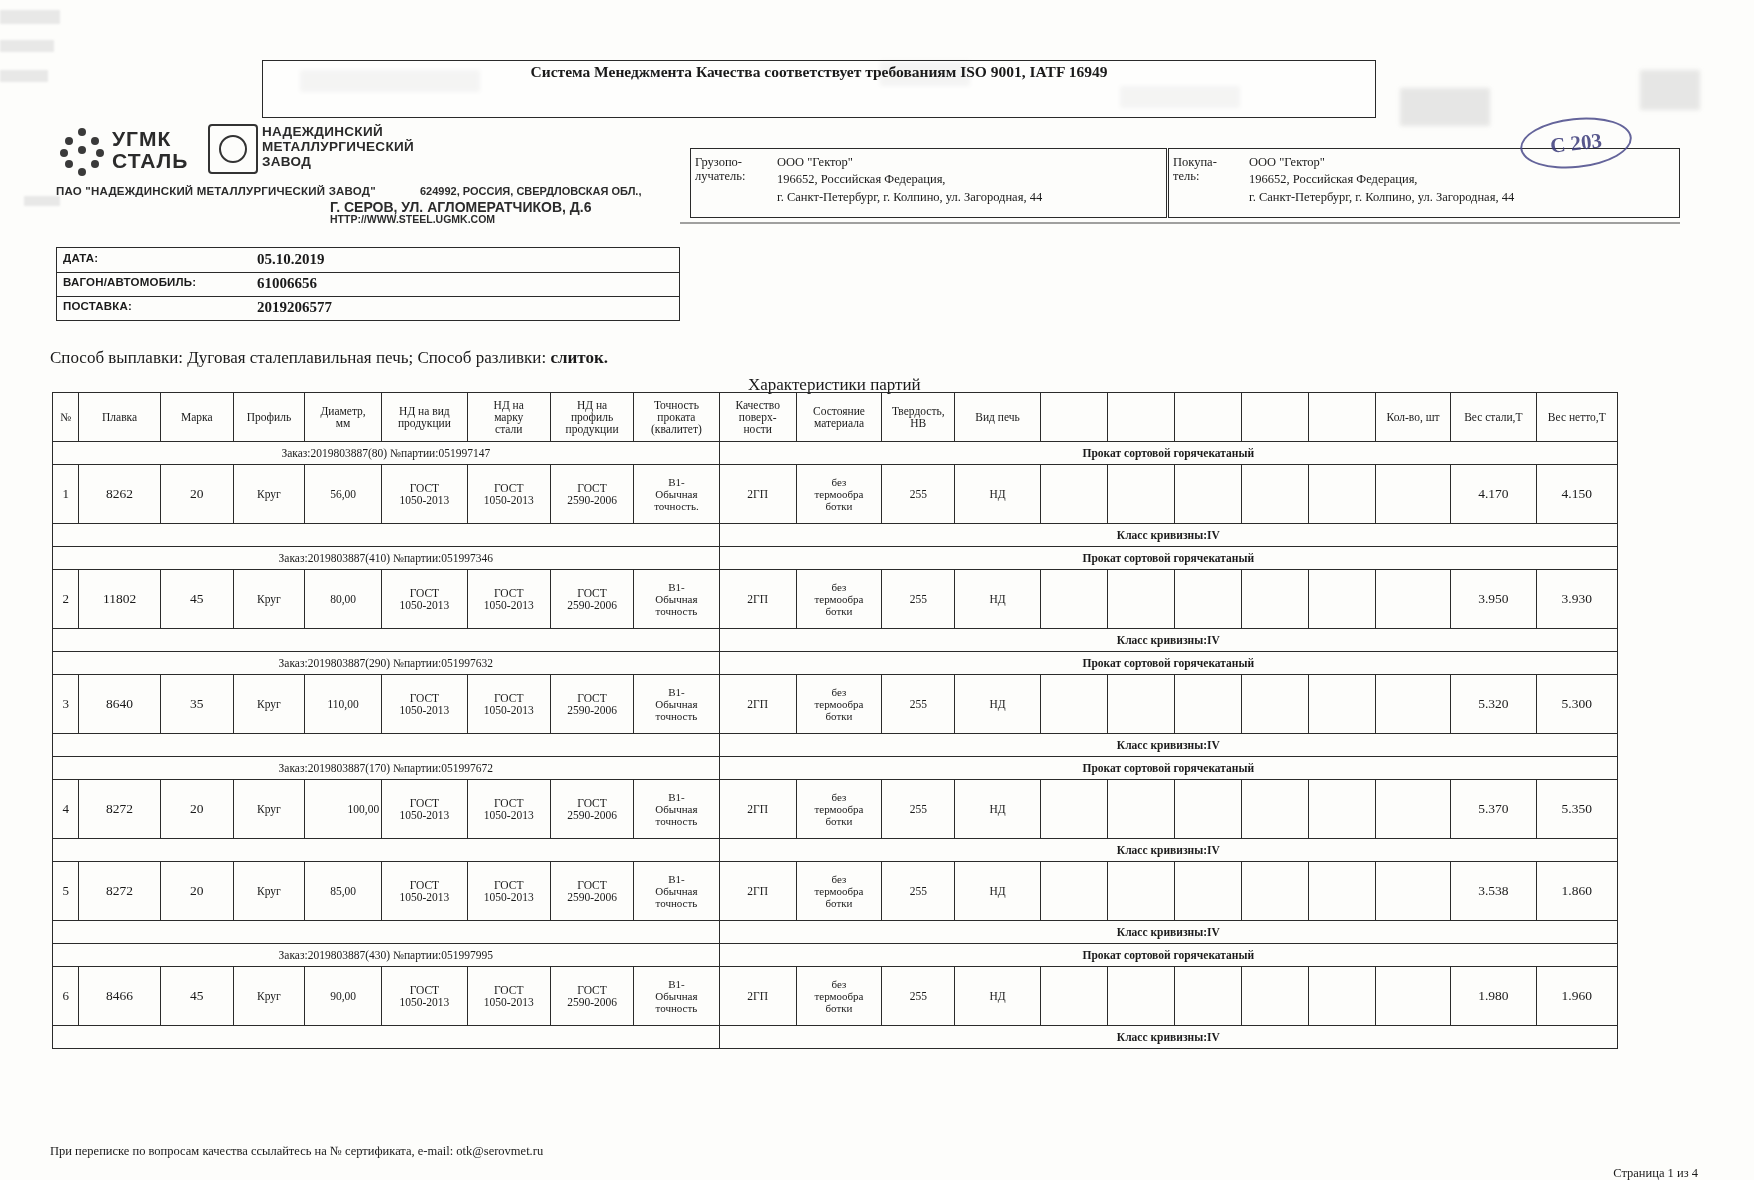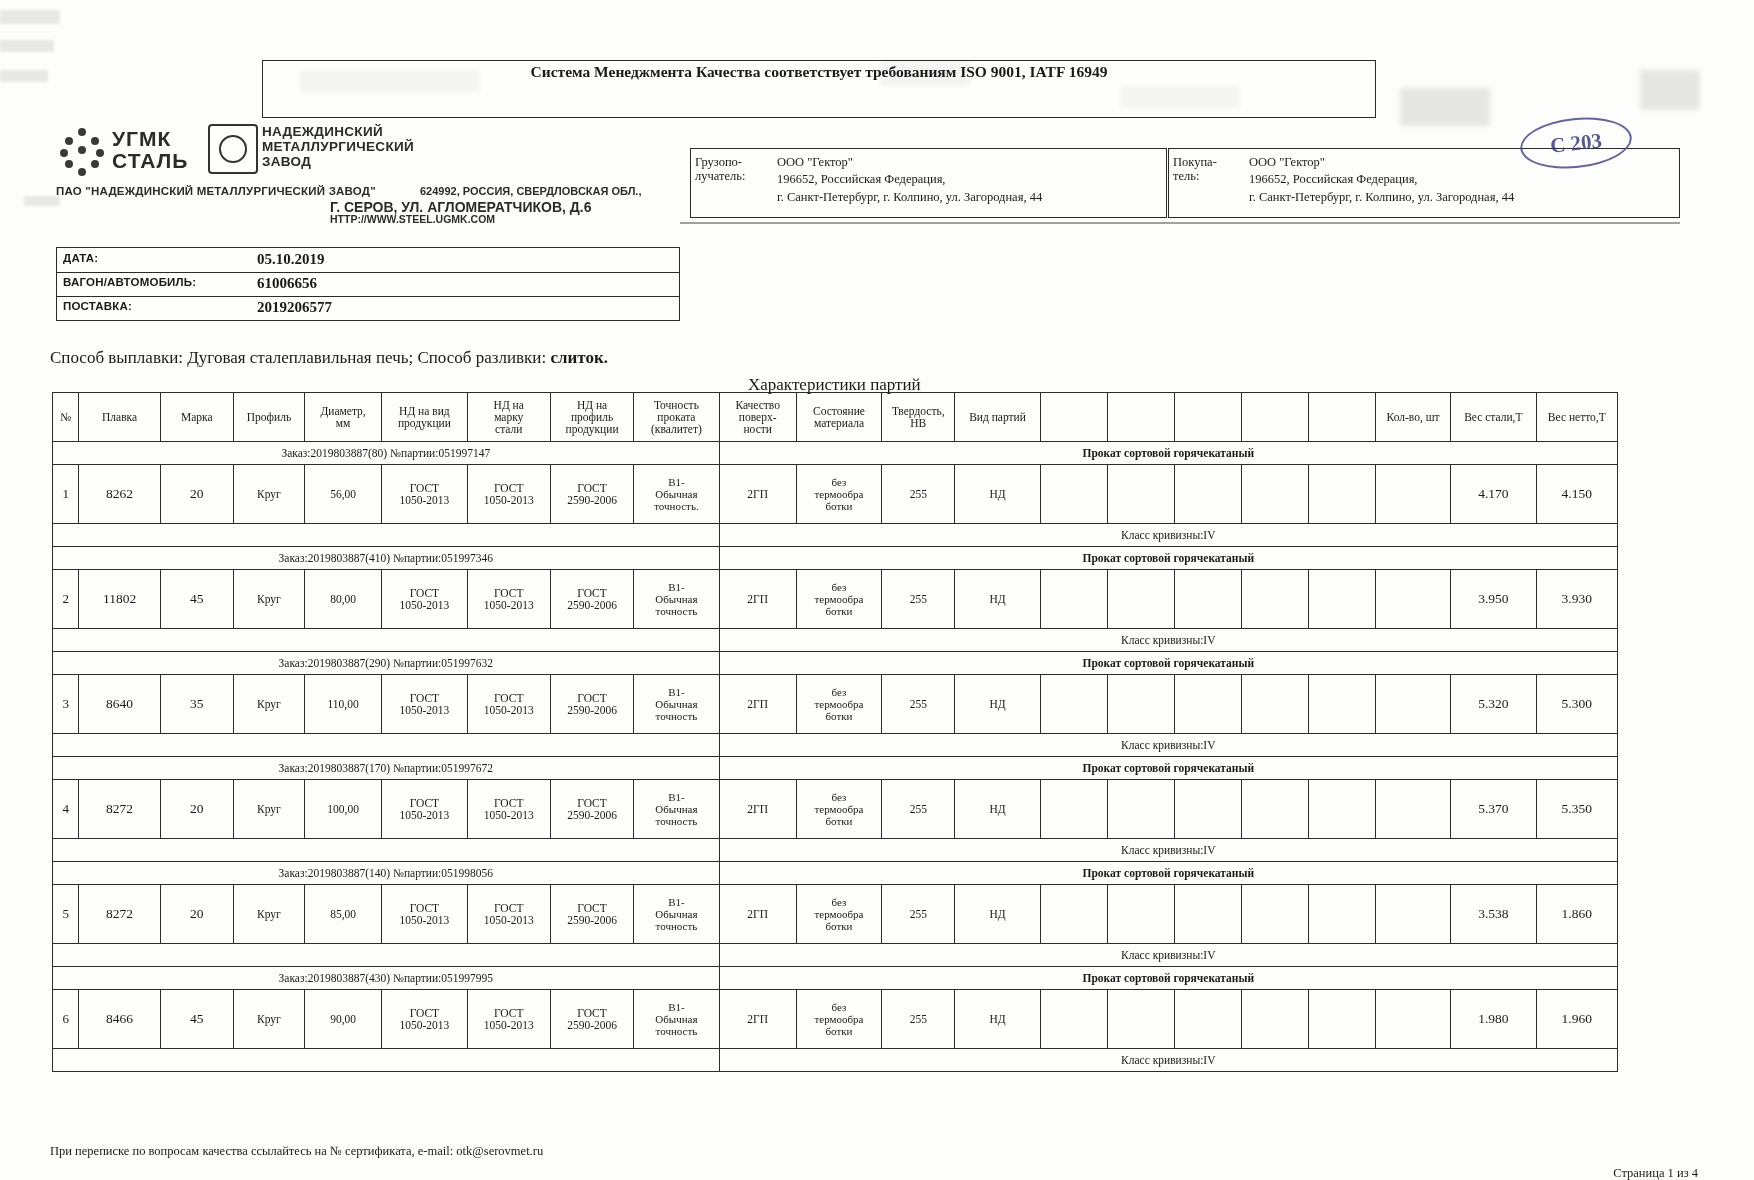--- a/index.html
+++ b/index.html
@@ -90,21 +90,21 @@
     border:1px solid #2b2b2b;
     padding:1px 2px;
     vertical-align:middle;
     text-align:center;
     line-height:12px;
   }
   th.hd{font-weight:normal;font-size:11.5px;height:46px;}
   .sub-order td{font-size:11.5px;height:20px;border:1px solid #2b2b2b;}
   .order-txt{text-align:center;}
   .rolled{font-weight:bold;font-size:12.5px;}
-  .curv{font-weight:normal;font-size:12px;}
+  .curv{font-weight:bold;font-size:12px;}
   .rownum{font-size:13px;}
   .bignum{font-size:13.5px;}
   .cellmain{height:56px;}
   .small2{font-size:11px;line-height:12px;}
 
   .footer-note{position:absolute;left:50px;top:1144px;font-size:12.5px;}
   .page-num{position:absolute;right:56px;top:1166px;font-size:12.5px;}
   .hline{position:absolute;left:680px;top:222px;width:1000px;height:2px;background:#444;opacity:.5;}
 </style>
 </head>
@@ -238,21 +238,21 @@
         <th class="hd" style="white-space:pre-line">Точность
 проката
 (квалитет)</th>
         <th class="hd" style="white-space:pre-line">Качество
 поверх-
 ности</th>
         <th class="hd" style="white-space:pre-line">Состояние
 материала</th>
         <th class="hd" style="white-space:pre-line">Твердость,
 НВ</th>
-        <th class="hd" style="white-space:pre-line">Вид партий</th>
+        <th class="hd" style="white-space:pre-line">Вид печь</th>
         <th class="hd"></th>
         <th class="hd"></th>
         <th class="hd"></th>
         <th class="hd"></th>
         <th class="hd"></th>
         <th class="hd" style="white-space:pre-line">Кол-во, шт</th>
         <th class="hd" style="white-space:pre-line">Вес стали,Т</th>
         <th class="hd" style="white-space:pre-line">Вес нетто,Т</th>
       </tr>
     </thead>
@@ -373,21 +373,21 @@
         </tr>
         <tr class="sub-order">
           <td colspan="9" class="order-txt">Заказ:2019803887(170) №партии:051997672</td>
           <td colspan="12" class="rolled">Прокат сортовой горячекатаный</td>
         </tr>
         <tr>
           <td class="cellmain rownum" style="white-space: pre-line;">4</td>
           <td class="cellmain bignum" style="white-space: pre-line;">8272</td>
           <td class="cellmain bignum" style="white-space: pre-line;">20</td>
           <td class="cellmain " style="white-space: pre-line;">Круг</td>
-          <td class="cellmain " style="white-space: pre-line;">100,00</td>
+          <td class="cellmain " style="white-space: pre-line; text-align: right;">100,00</td>
           <td class="cellmain " style="white-space: pre-line;">ГОСТ
 1050-2013</td>
           <td class="cellmain " style="white-space: pre-line;">ГОСТ
 1050-2013</td>
           <td class="cellmain " style="white-space: pre-line;">ГОСТ
 2590-2006</td>
           <td class="cellmain small2" style="white-space: pre-line;">В1-
 Обычная
 точность</td>
           <td class="cellmain " style="white-space: pre-line;">2ГП</td>
@@ -401,24 +401,20 @@
           <td class="cellmain " style="white-space: pre-line;"></td>
           <td class="cellmain " style="white-space: pre-line;"></td>
           <td class="cellmain " style="white-space: pre-line;"></td>
           <td class="cellmain " style="white-space: pre-line;"></td>
           <td class="cellmain bignum" style="white-space: pre-line;">5.370</td>
           <td class="cellmain bignum" style="white-space: pre-line;">5.350</td>
         </tr>
         <tr class="sub-order">
           <td colspan="9">&nbsp;</td>
           <td colspan="12" class="curv">Класс кривизны:IV</td>
-        </tr>
-        <tr class="sub-order">
-          <td colspan="9" class="order-txt">Заказ:2019803887(140) №партии:051998056</td>
-          <td colspan="12" class="rolled">Прокат сортовой горячекатаный</td>
         </tr>
         <tr>
           <td class="cellmain rownum" style="white-space: pre-line;">5</td>
           <td class="cellmain bignum" style="white-space: pre-line;">8272</td>
           <td class="cellmain bignum" style="white-space: pre-line;">20</td>
           <td class="cellmain " style="white-space: pre-line;">Круг</td>
           <td class="cellmain " style="white-space: pre-line;">85,00</td>
           <td class="cellmain " style="white-space: pre-line;">ГОСТ
 1050-2013</td>
           <td class="cellmain " style="white-space: pre-line;">ГОСТ

